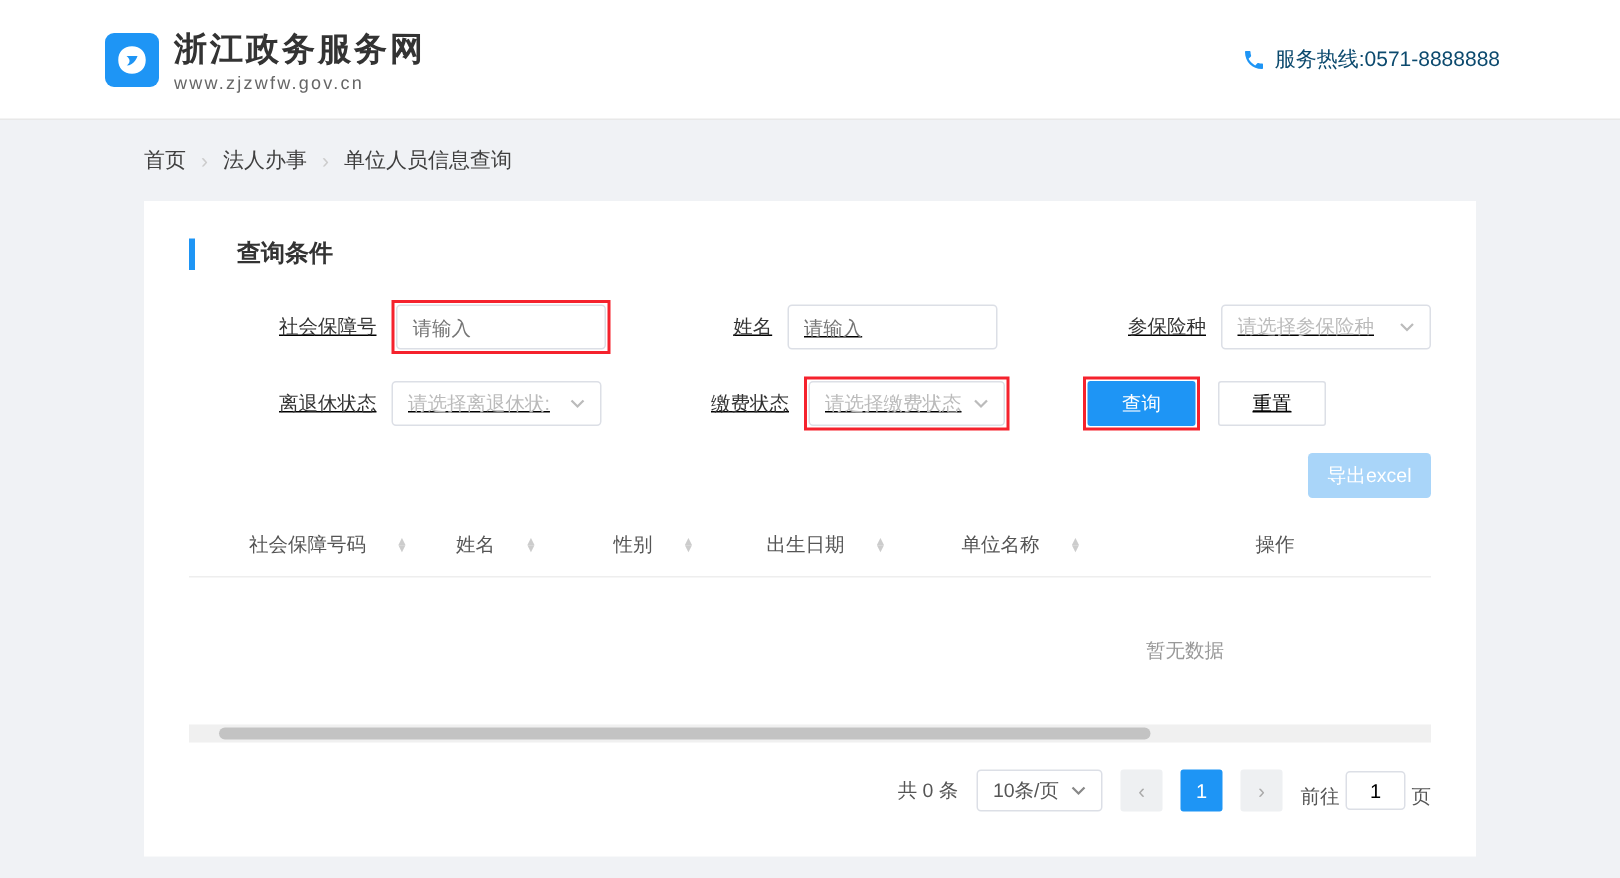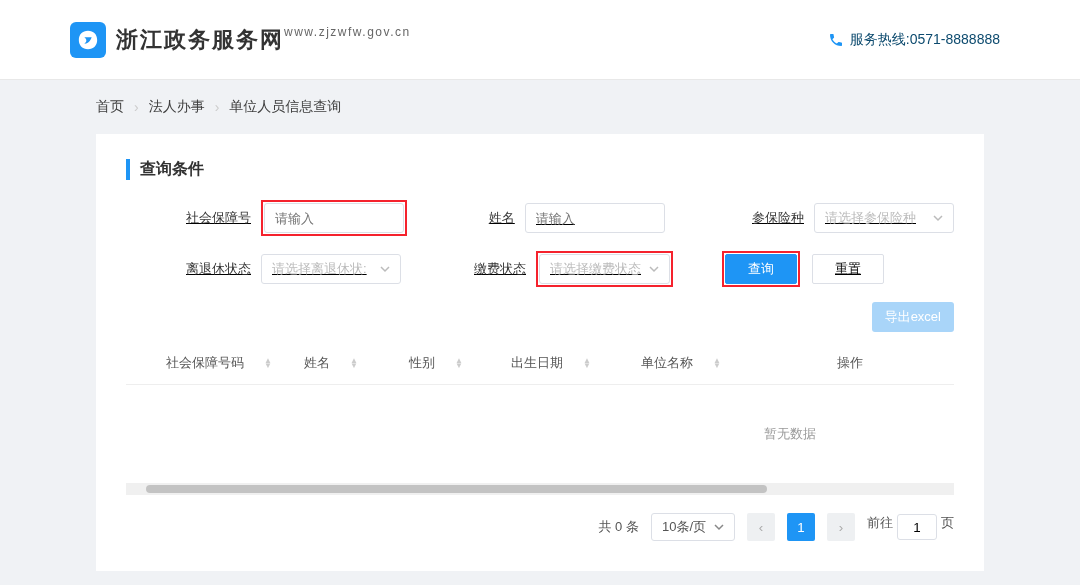--- a/index.html
+++ b/index.html
@@ -2,33 +2,33 @@
 <html><head>
   <meta charset="utf-8">
   <style>
     * { margin: 0; padding: 0; box-sizing: border-box; font-family: "Microsoft YaHei", Arial, sans-serif; }
     body { background: #f0f2f5; width: 1080px; }
 
     .header { background: #fff; width: 100%; height: 80px; display: flex; align-items: center; justify-content: space-between; padding: 0 80px 0 70px; border-bottom: 1px solid #e8e8e8; }
     .logo-area { display: flex; align-items: center; gap: 10px; }
     .logo-icon { width: 36px; height: 36px; background: #1e95f5; border-radius: 6px; display: flex; align-items: center; justify-content: center; }
     .logo-icon svg { width: 22px; height: 22px; }
-    .logo-text { display: flex; flex-direction: row; }
+    .logo-text { display: flex; flex-direction: column; }
     .logo-title { font-size: 22px; font-weight: bold; color: #333; letter-spacing: 2px; }
     .logo-url { font-size: 12px; color: #666; letter-spacing: 1.5px; }
     .hotline { color: #0c4a6e; font-size: 14px; display: flex; align-items: center; gap: 6px; }
     .hotline svg { width: 16px; height: 16px; }
 
     .breadcrumb { padding: 18px 0 18px 96px; font-size: 14px; color: #666; display: flex; align-items: center; gap: 10px; }
     .breadcrumb-link { color: #404040; cursor: pointer; }
     .breadcrumb-sep { color: #ccc; }
 
     .content-card { background: #fff; margin: 0 96px 30px 96px; padding: 25px 30px 30px 30px; }
 
-    .section-title { font-size: 16px; font-weight: bold; color: #333; border-left: 4px solid #1e95f5; padding-left: 10px; margin-bottom: 20px; }
+    .section-title { font-size: 16px; font-weight: bold; color: #333; border-left: 4px solid #1e95f5; padding-left: 28px; margin-bottom: 20px; }
 
     .form-row { display: flex; align-items: center; margin-bottom: 15px; text-decoration: underline; }
     .form-item { display: flex; align-items: center; }
     .form-label { font-size: 13px; color: #333; text-align: right; width: 95px; padding-right: 10px; }
     .form-input, .form-select { height: 30px; border: 1px solid #dcdfe6; border-radius: 3px; padding: 0 10px; font-size: 13px; color: #888; outline: none; width: 140px; background: #fff; }
     .form-select { display: flex; align-items: center; justify-content: space-between; cursor: pointer; color: #bbb; }
     .form-select svg { width: 10px; height: 10px; stroke:#bbb; }
 
     .highlight-red { border: 2px solid #f5222d; padding: 1px; display: inline-block; }
 
@@ -181,19 +181,19 @@
     <span>共 0 条</span>
     <div class="page-select">
       <span>10条/页</span>
       <svg viewBox="0 0 10 10">
           <path d="M1 3 L5 7 L9 3" fill="none" stroke-width="1.5"></path>
         </svg>
     </div>
     <button class="page-btn">‹</button>
     <button class="page-btn active">1</button>
     <button class="page-btn">›</button>
-    <span style="display:flex;align-items:flex-start;">
+    <span style="display:flex;align-items:flex-end;">
       <span>前往</span>
       <input class="goto-input" value="1" style="">
       <span>页</span>
     </span>
   </div>
 </div>
 
 </body></html>

